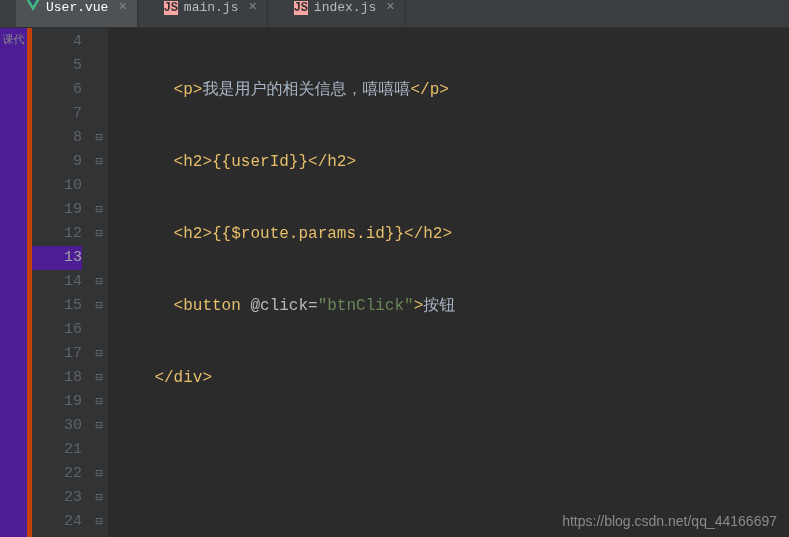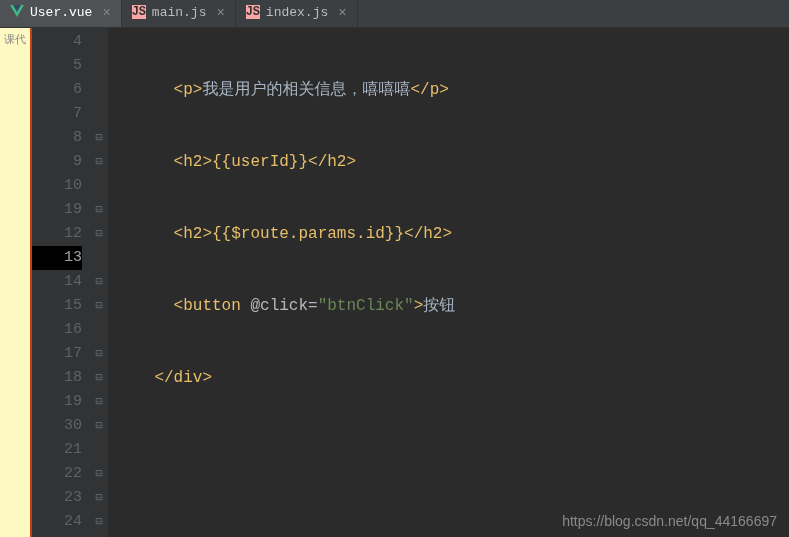--- a/index.html
+++ b/index.html
@@ -13,28 +13,29 @@
   position: relative;
 }
 .tabs {
   display: flex;
   background: #3c3f41;
   height: 28px;
   border-bottom: 1px solid #323232;
 }
 .tab {
   display: flex;
-  align-items: flex-start;
-  padding: 5px 10px;
+  align-items: flex-end;
+  padding: 12px 10px;
   height: 100%;
   color: #bbbbbb;
   font-size: 13px;
   border-right: 1px solid #323232;
   cursor: pointer;
   gap: 6px;
+  margin-left: 16px;
 }
 .tab.active {
   background: #4e5254;
   color: #ffffff;
 }
 .tab .close {
   color: #888;
   font-size: 14px;
   margin-left: 4px;
 }
@@ -47,38 +48,38 @@
   font-size: 12px;
   color: #323330;
   font-weight: bold;
 }
 .editor {
   display: flex;
   height: calc(100% - 28px);
 }
 .left-strip {
   width: 32px;
-  background: #fef9c3;
+  background: #4c1d95;
   color: #808080;
   font-size: 11px;
   padding-top: 4px;
-  border-right: 2px solid #c2410c;
+  border-right: 5px solid #c2410c;
 }
 .gutter {
   width: 58px;
   background: #313335;
   color: #606366;
   text-align: right;
   padding: 2px 8px 0 0;
   font-size: 15px;
   line-height: 24px;
   user-select: none;
 }
 .gutter .ln { height: 24px; position: relative; }
-.gutter .ln.sel { background: #000000; color: #a4a3a3; }
+.gutter .ln.sel { background: #4c1d95; color: #a4a3a3; }
 .fold-col {
   width: 18px;
   background: #313335;
   padding-top: 2px;
   line-height: 24px;
 }
 .fold-col .fm {
   height: 24px;
   color: #606366;
   font-size: 12px;

